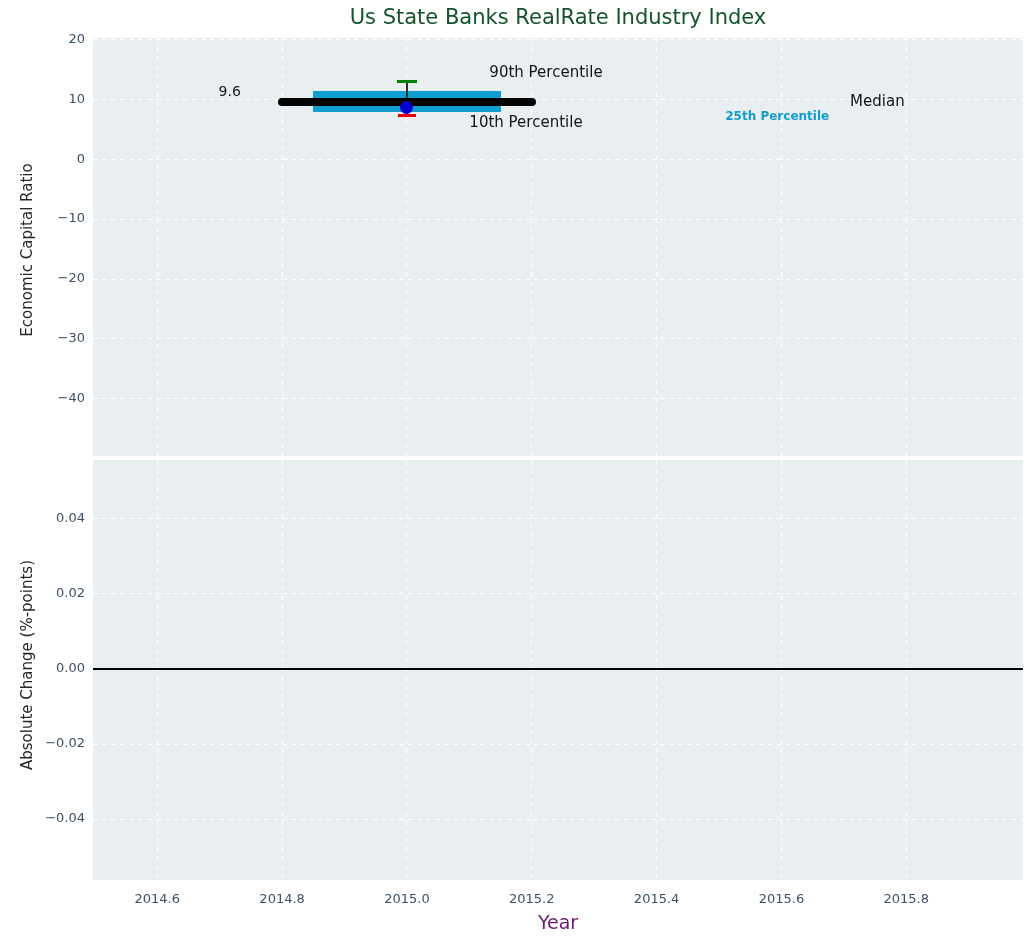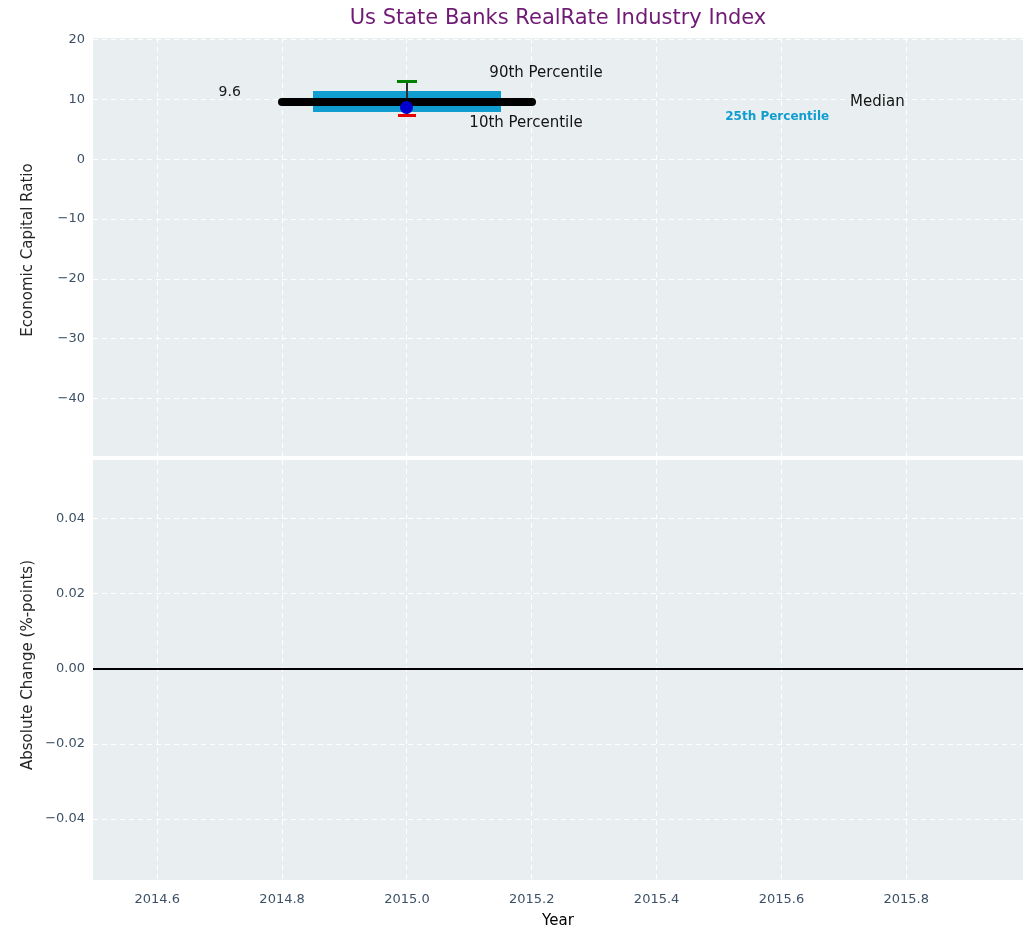--- a/index.html
+++ b/index.html
@@ -1,27 +1,27 @@
 <!DOCTYPE html>
 <html><head>
 <meta charset="utf-8">
 <style>
   html,body{margin:0;padding:0;background:#ffffff;font-family:"DejaVu Sans","Liberation Sans",sans-serif;}
   #fig{position:relative;width:1034px;height:942px;background:#ffffff;overflow:hidden;}
   .axes{position:absolute;background:#e9eef0;}
   #ax-top{left:93px;top:38px;width:930px;height:418px;}
   #ax-bottom{left:93px;top:460px;width:930px;height:420px;}
   .fig-title{position:absolute;left:93px;top:5px;width:930px;text-align:center;
-             font-size:21px;color:#701a75;}
+             font-size:21px;color:#14532d;}
   .ylabel{position:absolute;white-space:nowrap;font-size:15px;color:#262626;
           transform:translate(-50%,-50%) rotate(-90deg);}
   #ylabel-top{left:27px;top:250px;}
   #ylabel-bottom{left:27px;top:665px;}
   .xlabel{position:absolute;left:93px;top:911px;width:930px;text-align:center;
-          font-size:15px;color:#000000;}
+          font-size:19px;color:#701a75;}
   .grid-v{position:absolute;top:0;bottom:0;width:1px;
           background:repeating-linear-gradient(to bottom,#ffffff 0 5px,rgba(255,255,255,0) 5px 9px);}
   .grid-h{position:absolute;left:0;right:0;height:1px;
           background:repeating-linear-gradient(to right,#ffffff 0 5px,rgba(255,255,255,0) 5px 9px);}
   .tick{position:absolute;font-size:13px;color:#3d5166;}
   .xtick{width:80px;text-align:center;}
   .ytick{width:62px;text-align:right;}
   .mark{position:absolute;}
   .anno{position:absolute;white-space:nowrap;}
   .anno-plain{font-size:15px;color:#141414;}

